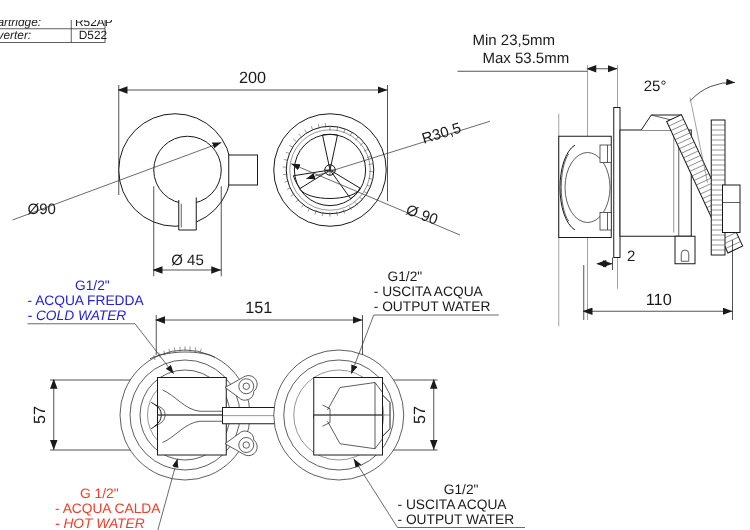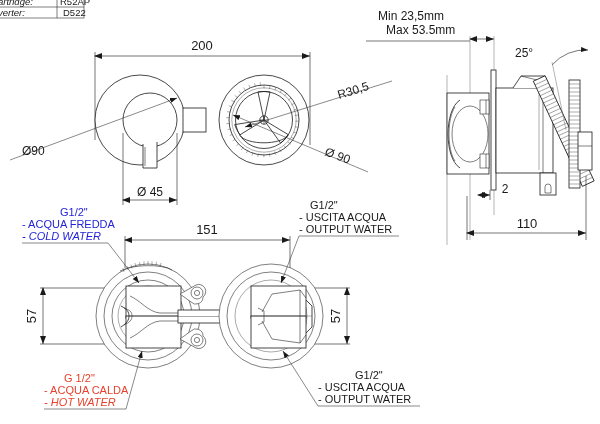--- a/index.html
+++ b/index.html
@@ -12,21 +12,21 @@
     width: 600px;
     height: 424px;
     position: relative;
     overflow: hidden;
     font-family: "Liberation Sans", sans-serif;
     color: #1a1a1a;
   }
   #drawing-root {
     position: absolute;
     left: 0;
-    top: 0;
+    top: 16px;
     width: 600px;
     height: 365px;
   }
   svg.sheet {
     display: block;
     width: 600px;
     height: 424px;
   }
   
   .ln         { fill: none; stroke: #1a1a1a; stroke-width: 0.8; }

